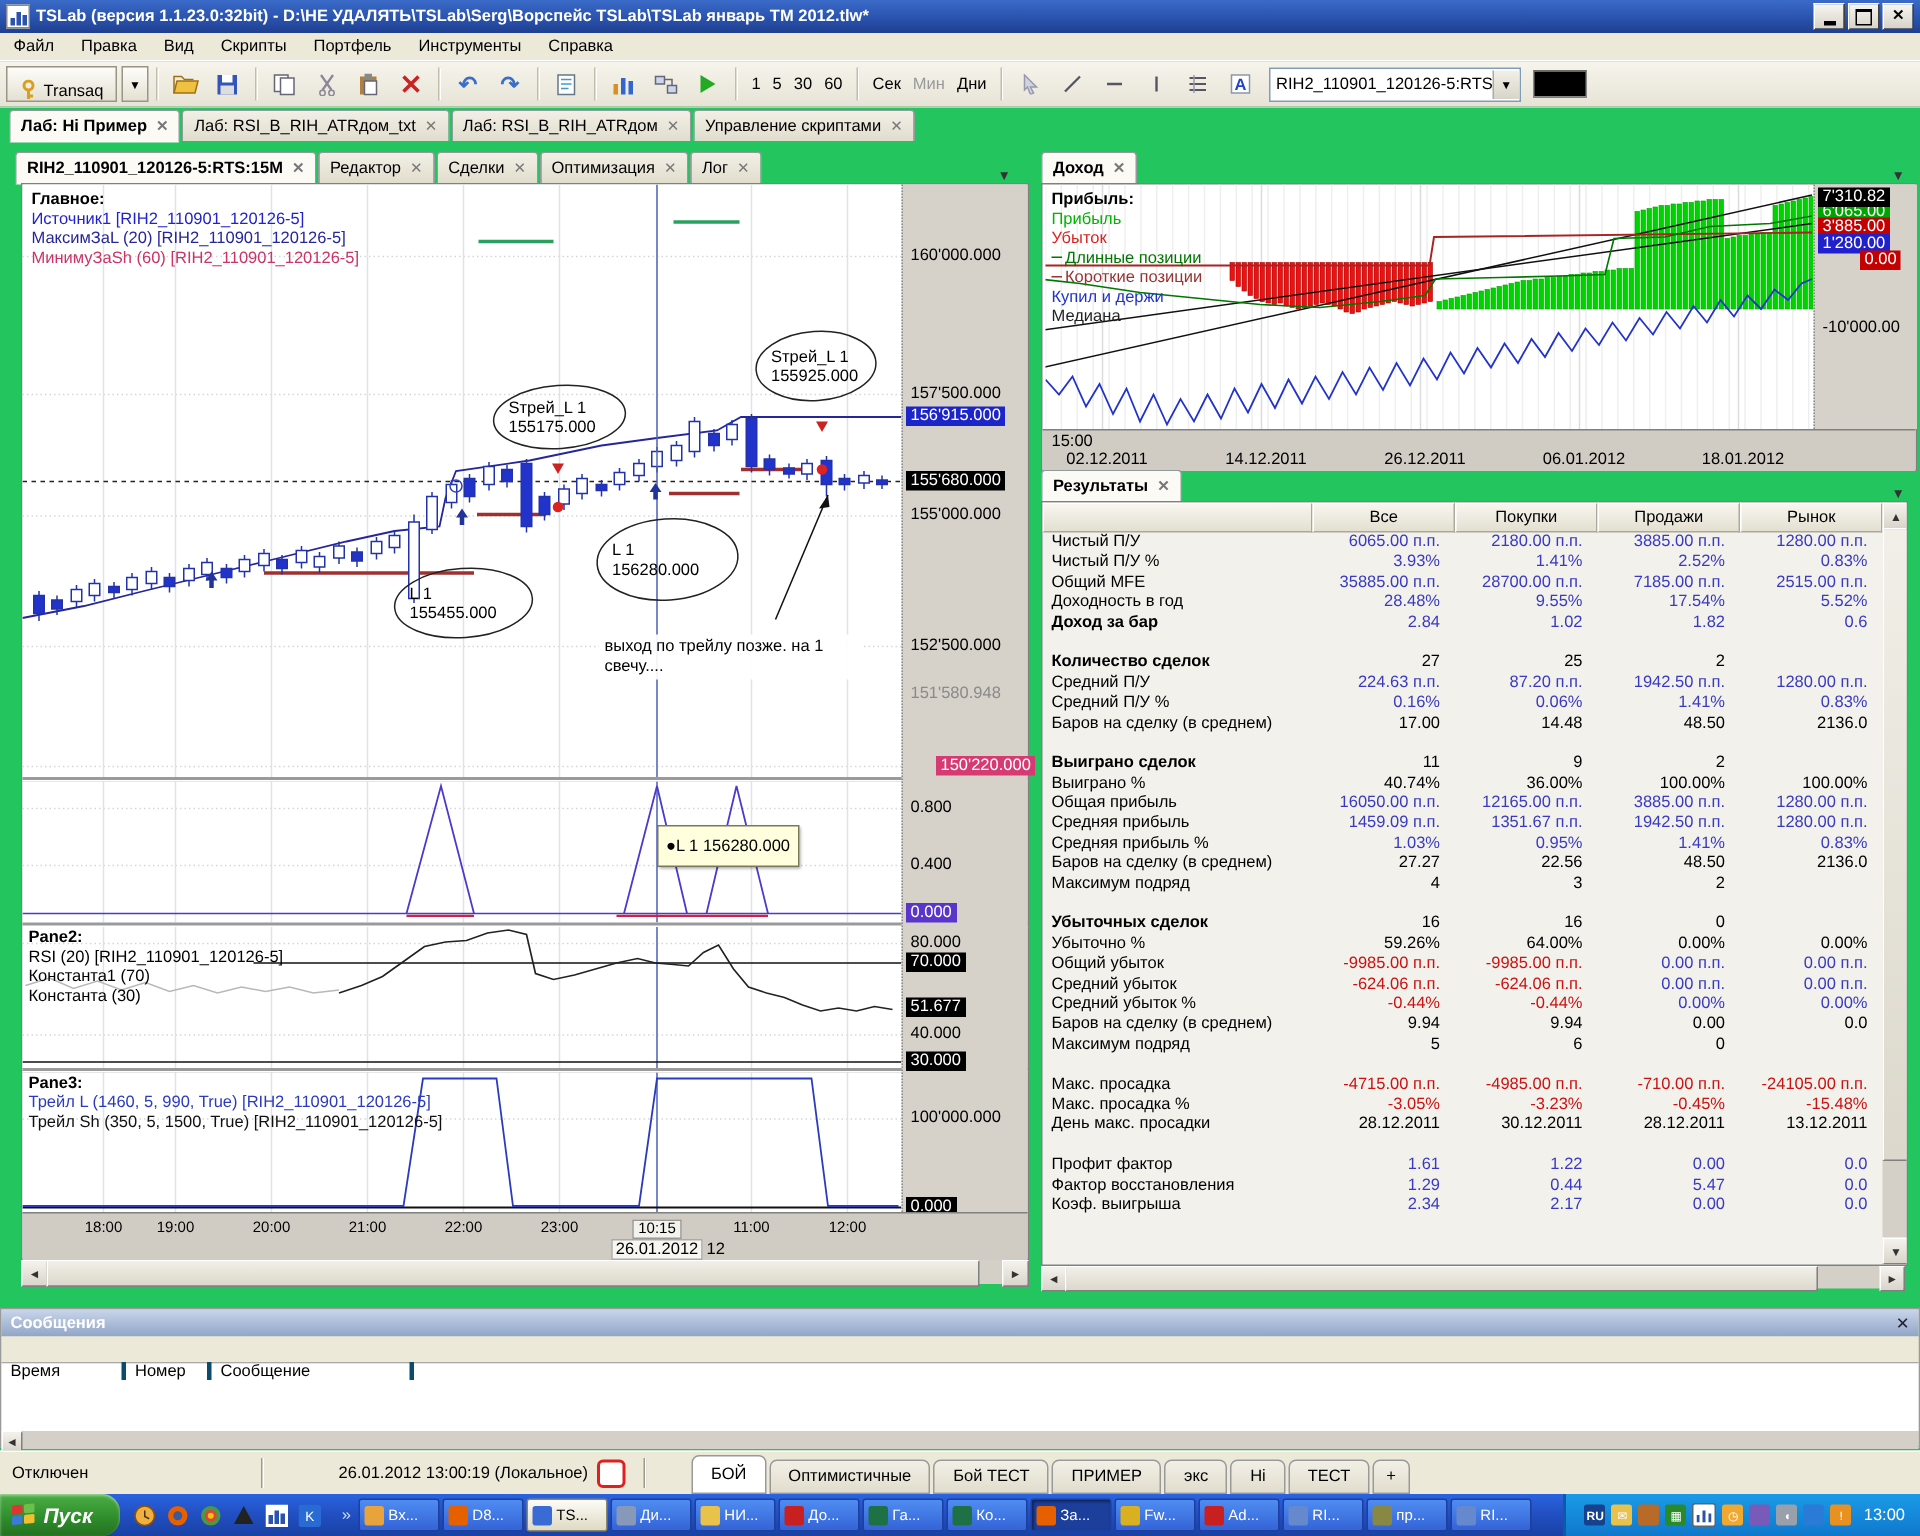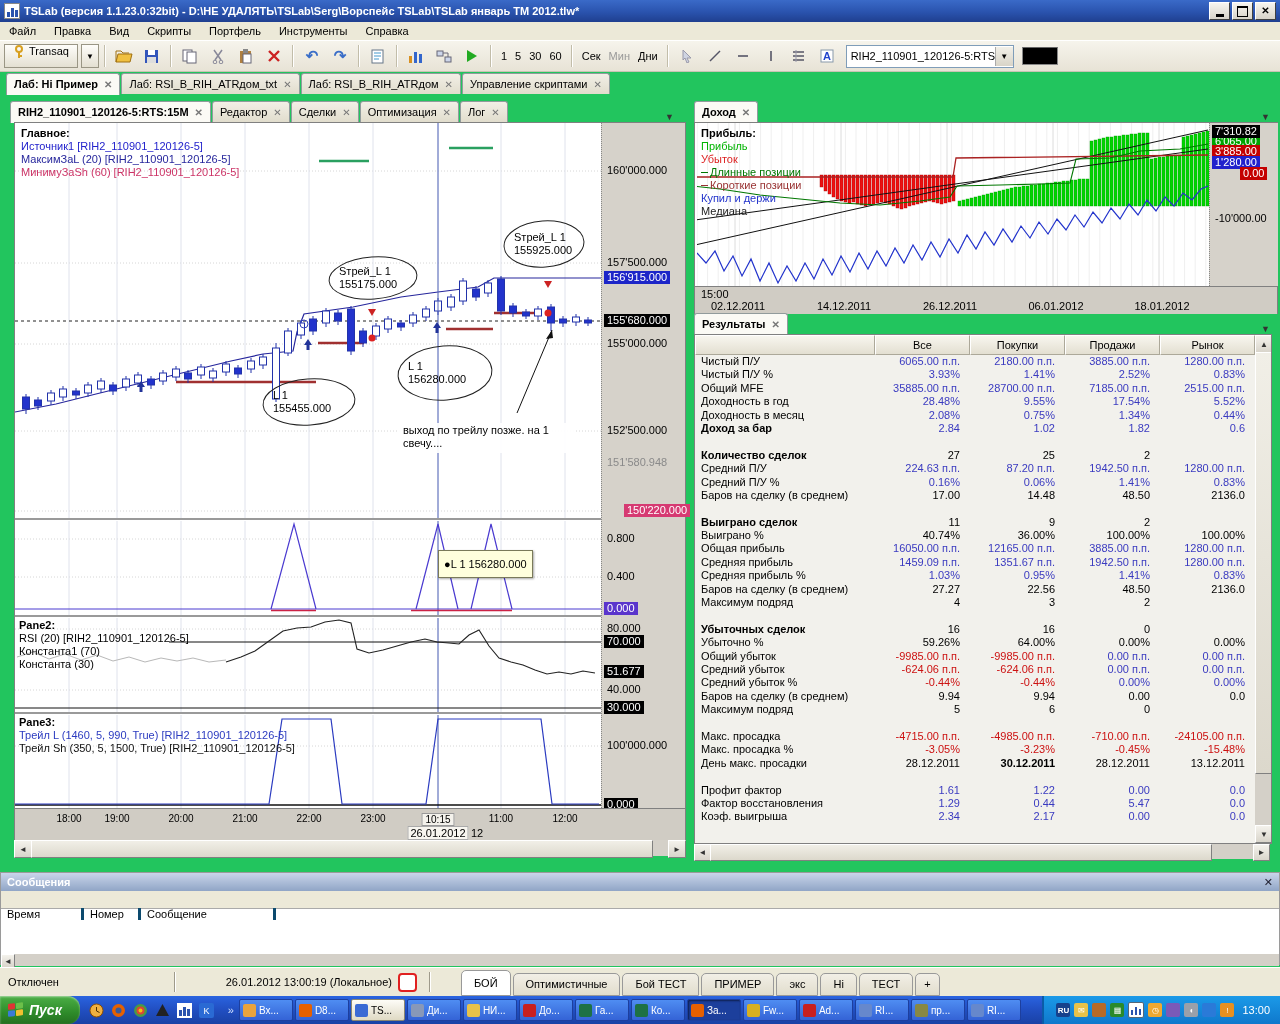--- a/index.html
+++ b/index.html
@@ -19,21 +19,21 @@
   .wbtn .min{width:8px;height:3px;background:#000;margin-top:8px;}
   .wbtn .max{width:9px;height:8px;border:1px solid #000;border-top-width:2px;}
   
   .menubar{position:absolute;left:0;top:22px;width:1280px;height:18px;display:flex;align-items:center;background:#ece9d8;}
   .mi{padding:2px 9px;cursor:default;}
   .toolbar{position:absolute;left:0;top:40px;width:1280px;height:32px;background:linear-gradient(#f6f4ec,#e7e3d6);
     border-top:1px solid #fff;border-bottom:1px solid #c9c4b4;display:flex;align-items:center;gap:2px;padding-left:4px;box-sizing:border-box;}
   .tsep{width:1px;height:22px;background:#c2bda9;border-right:1px solid #fff;margin:0 3px;}
   .tbtn{min-width:24px;height:24px;display:flex;align-items:center;justify-content:center;border:1px solid transparent;}
   .tbtn svg{display:block;}
-  .transaq{display:flex;align-items:flex-start;gap:4px;border:1px solid #9a9685;background:linear-gradient(#fefdfa,#e4e0d2);
+  .transaq{display:flex;align-items:flex-end;gap:4px;border:1px solid #9a9685;background:linear-gradient(#fefdfa,#e4e0d2);
     height:22px;padding:0 8px;margin-right:1px;}
   .ddarrow{width:16px;height:22px;border:1px solid #9a9685;background:linear-gradient(#fefdfa,#e4e0d2);
     display:flex;align-items:center;justify-content:center;font-size:8px;}
   .tfbtn{padding:2px 4px;font-size:11px;}
   .dim{color:#999;}
   .combo{width:166px;height:21px;background:#fff;border:1px solid #7f9db9;display:flex;align-items:center;margin-left:4px;}
   .combo .val{flex:1;padding:0 4px;white-space:nowrap;overflow:hidden;font-size:11px;}
   .combo .cbtn{width:17px;height:19px;background:linear-gradient(#f2f0e8,#d8d4c8);border-left:1px solid #aaa;
     display:flex;align-items:center;justify-content:center;font-size:8px;}
   .swatch{width:34px;height:16px;background:#000;border:1px solid #888;border-top-color:#666;margin-left:6px;}
@@ -794,27 +794,20 @@
             <span class="rc cb" style="font-weight: normal;">7185.00 п.п.</span>
             <span class="rc cb" style="font-weight: normal;">2515.00 п.п.</span>
           </div>
           <div class="res-row">
             <span class="rl ck">Доходность в год</span>
             <span class="rc cb" style="font-weight: normal;">28.48%</span>
             <span class="rc cb" style="font-weight: normal;">9.55%</span>
             <span class="rc cb" style="font-weight: normal;">17.54%</span>
             <span class="rc cb" style="font-weight: normal;">5.52%</span>
           </div>
-          <div class="res-row">
-            <span class="rl ck">Доходность в месяц</span>
-            <span class="rc cb" style="font-weight: normal;">2.08%</span>
-            <span class="rc cb" style="font-weight: normal;">0.75%</span>
-            <span class="rc cb" style="font-weight: normal;">1.34%</span>
-            <span class="rc cb" style="font-weight: normal;">0.44%</span>
-          </div>
           <div class="res-row bold">
             <span class="rl ck">Доход за бар</span>
             <span class="rc cb" style="font-weight: normal;">2.84</span>
             <span class="rc cb" style="font-weight: normal;">1.02</span>
             <span class="rc cb" style="font-weight: normal;">1.82</span>
             <span class="rc cb" style="font-weight: normal;">0.6</span>
           </div>
           <div class="res-row"></div>
           <div class="res-row bold">
             <span class="rl ck">Количество сделок</span>
@@ -955,21 +948,21 @@
           <div class="res-row">
             <span class="rl ck">Макс. просадка %</span>
             <span class="rc cr" style="font-weight: normal;">-3.05%</span>
             <span class="rc cr" style="font-weight: normal;">-3.23%</span>
             <span class="rc cr" style="font-weight: normal;">-0.45%</span>
             <span class="rc cr" style="font-weight: normal;">-15.48%</span>
           </div>
           <div class="res-row">
             <span class="rl ck">День макс. просадки</span>
             <span class="rc ck" style="font-weight: normal;">28.12.2011</span>
-            <span class="rc ck" style="font-weight: bold;">30.12.2011</span>
+            <span class="rc ck" style="font-weight: normal;">30.12.2011</span>
             <span class="rc ck" style="font-weight: normal;">28.12.2011</span>
             <span class="rc ck" style="font-weight: normal;">13.12.2011</span>
           </div>
           <div class="res-row"></div>
           <div class="res-row">
             <span class="rl ck">Профит фактор</span>
             <span class="rc cb" style="font-weight: normal;">1.61</span>
             <span class="rc cb" style="font-weight: normal;">1.22</span>
             <span class="rc cb" style="font-weight: normal;">0.00</span>
             <span class="rc cb" style="font-weight: normal;">0.0</span>

